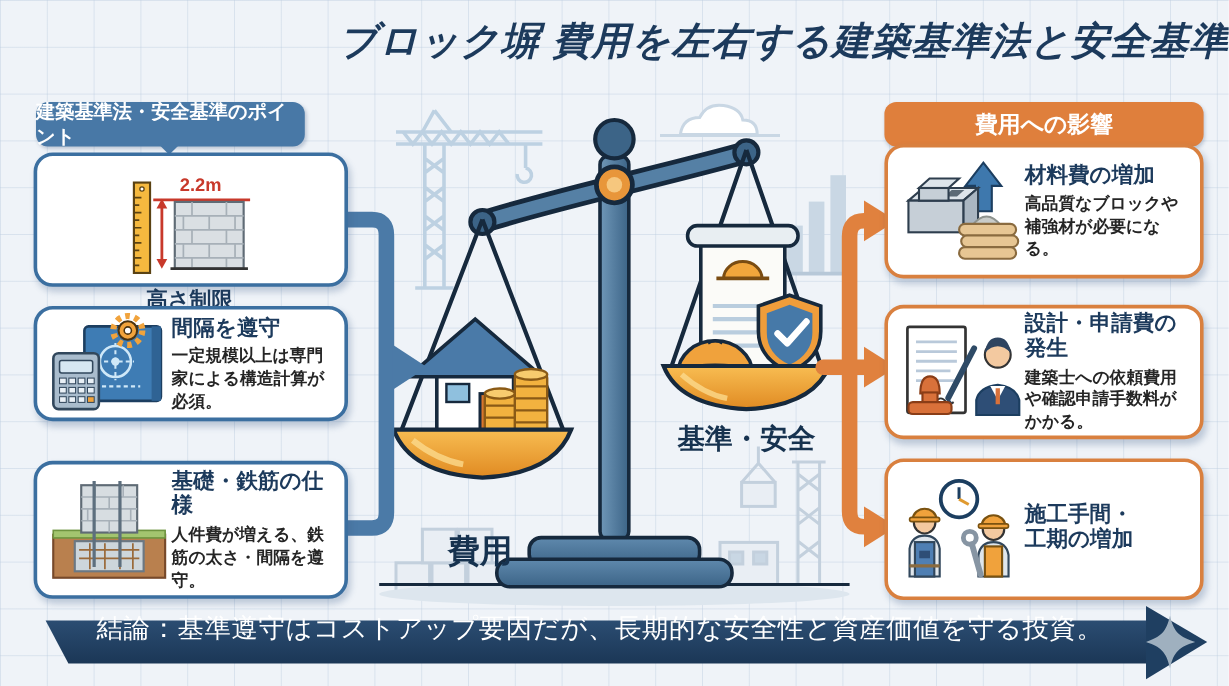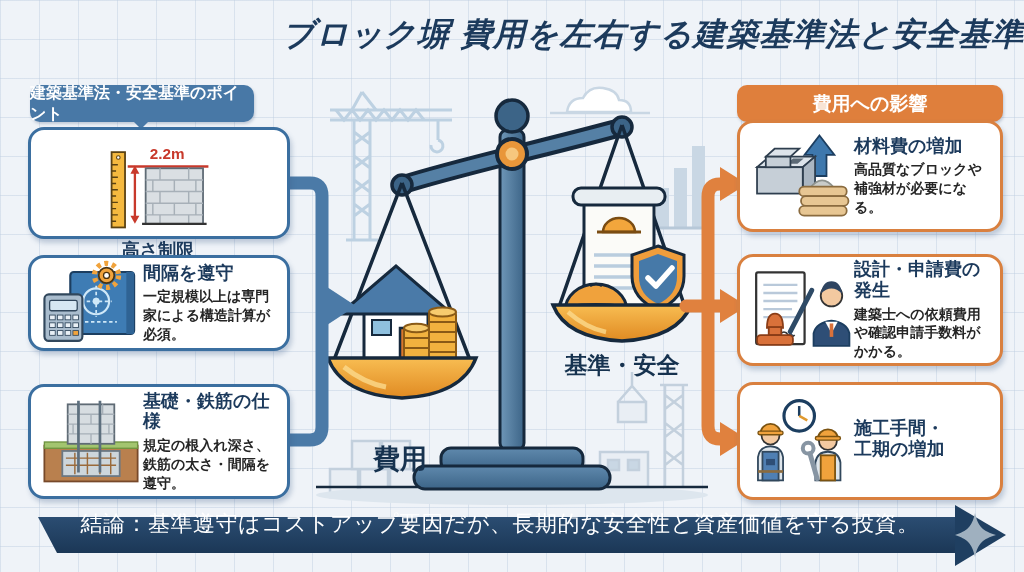--- a/index.html
+++ b/index.html
@@ -270,21 +270,21 @@
         <rect x="26" y="60" width="64" height="28" fill="#cdd6db" stroke="#6b7883" stroke-width="2"></rect>
         <path d="M30,68 H86 M30,76 H86 M40,62 V86 M54,62 V86 M68,62 V86 M80,62 V86" stroke="#9a6a3a" stroke-width="1.6" fill="none"></path>
         <rect x="32" y="8" width="52" height="44" fill="#d7dde1" stroke="#5f6b75" stroke-width="2"></rect>
         <path d="M32,19 h52 M32,30 h52 M32,41 h52" stroke="#a7b0b8" stroke-width="1.5"></path>
         <path d="M45,8 v11 M71,8 v11 M58,19 v11 M38,30 v11 M78,30 v11 M58,41 v11" stroke="#a7b0b8" stroke-width="1.5"></path>
         <path d="M44,4 V84 M68,4 V84" stroke="#5d6f7e" stroke-width="3"></path>
       </svg>
     </div>
     <div class="txt">
       <h3>基礎・鉄筋の仕様</h3>
-      <p>規定の根入れ深さ、鉄筋の太さ・間隔を遵守。</p>
+      <p>人件費が増える、鉄筋の太さ・間隔を遵守。</p>
     </div>
   </div>
 
   <div class="badge orange">
     <span>費用への影響</span>
   </div>
 
   <div class="box right rb1">
     <div class="icon">
       <svg width="102" height="92" viewBox="0 0 116 96">

